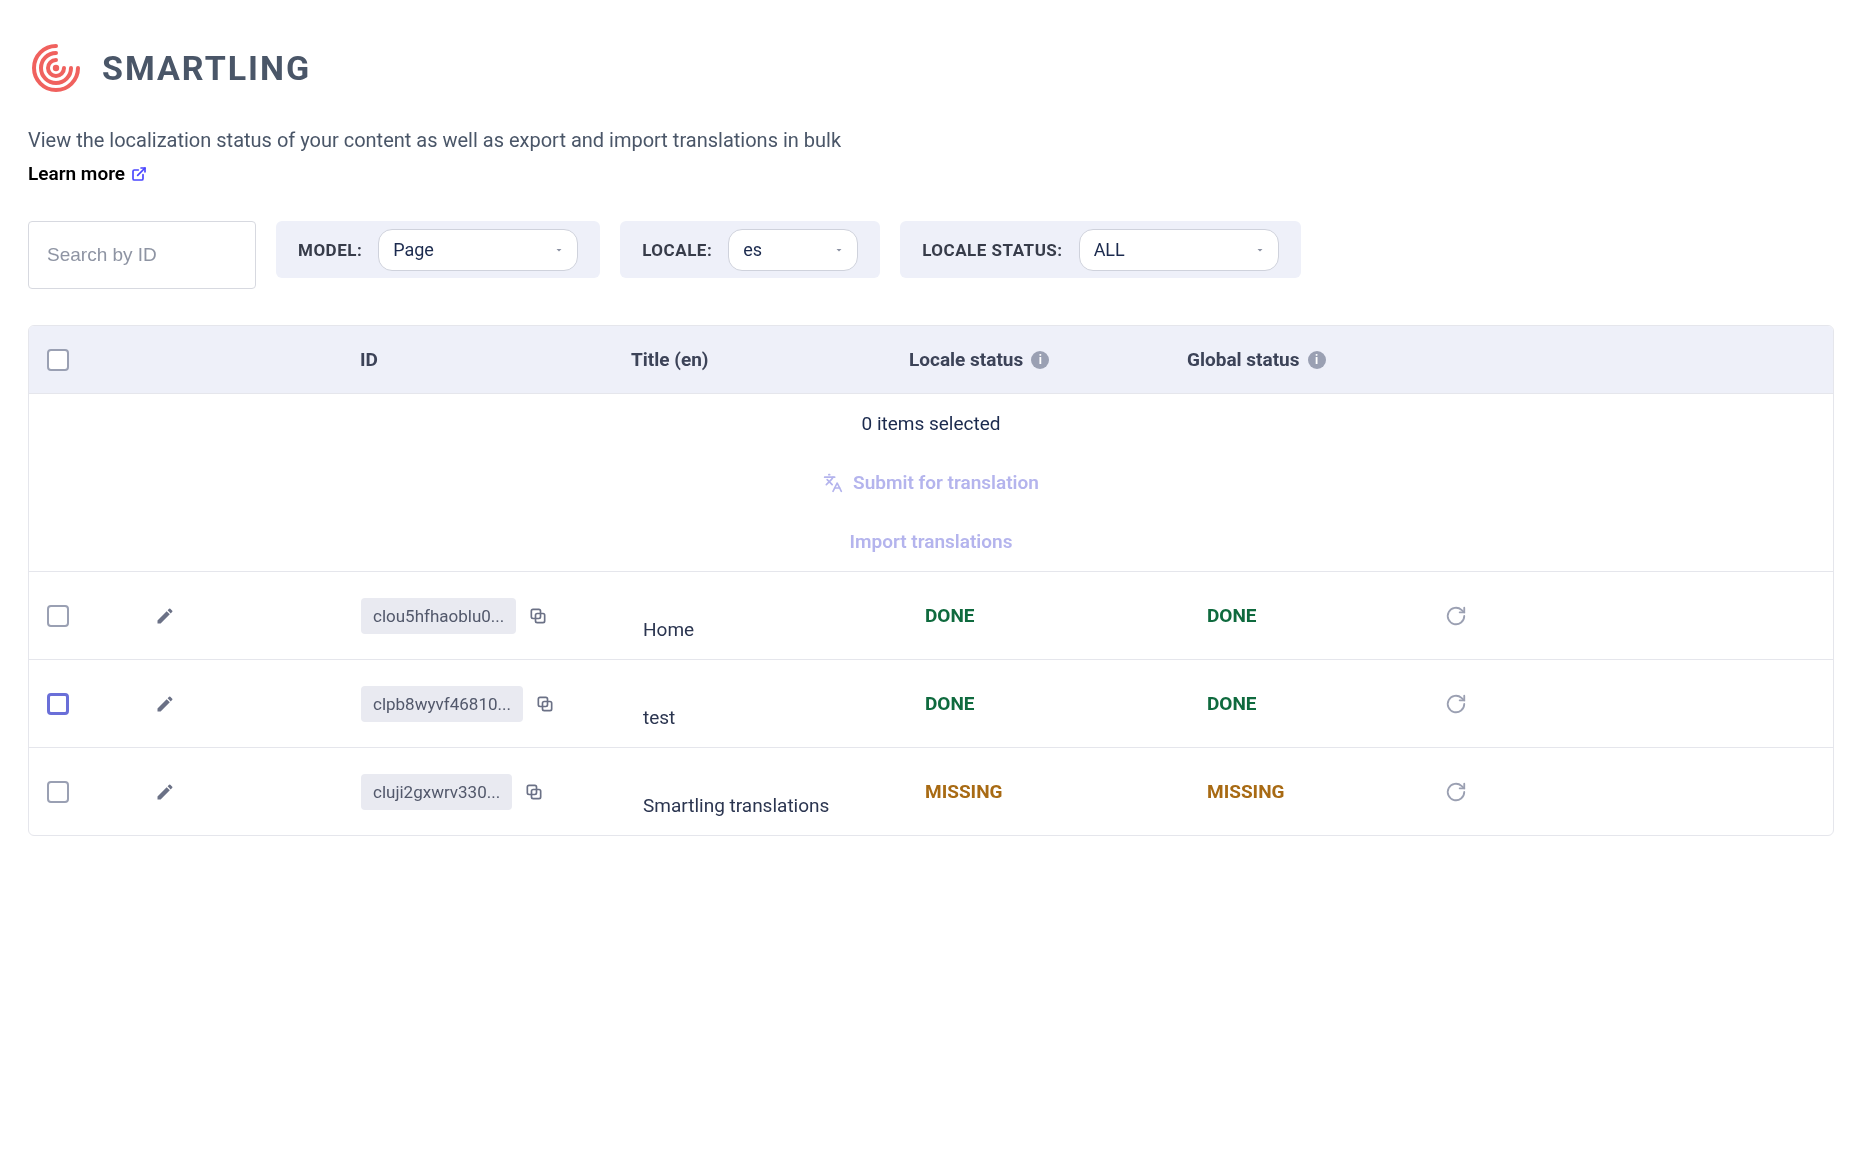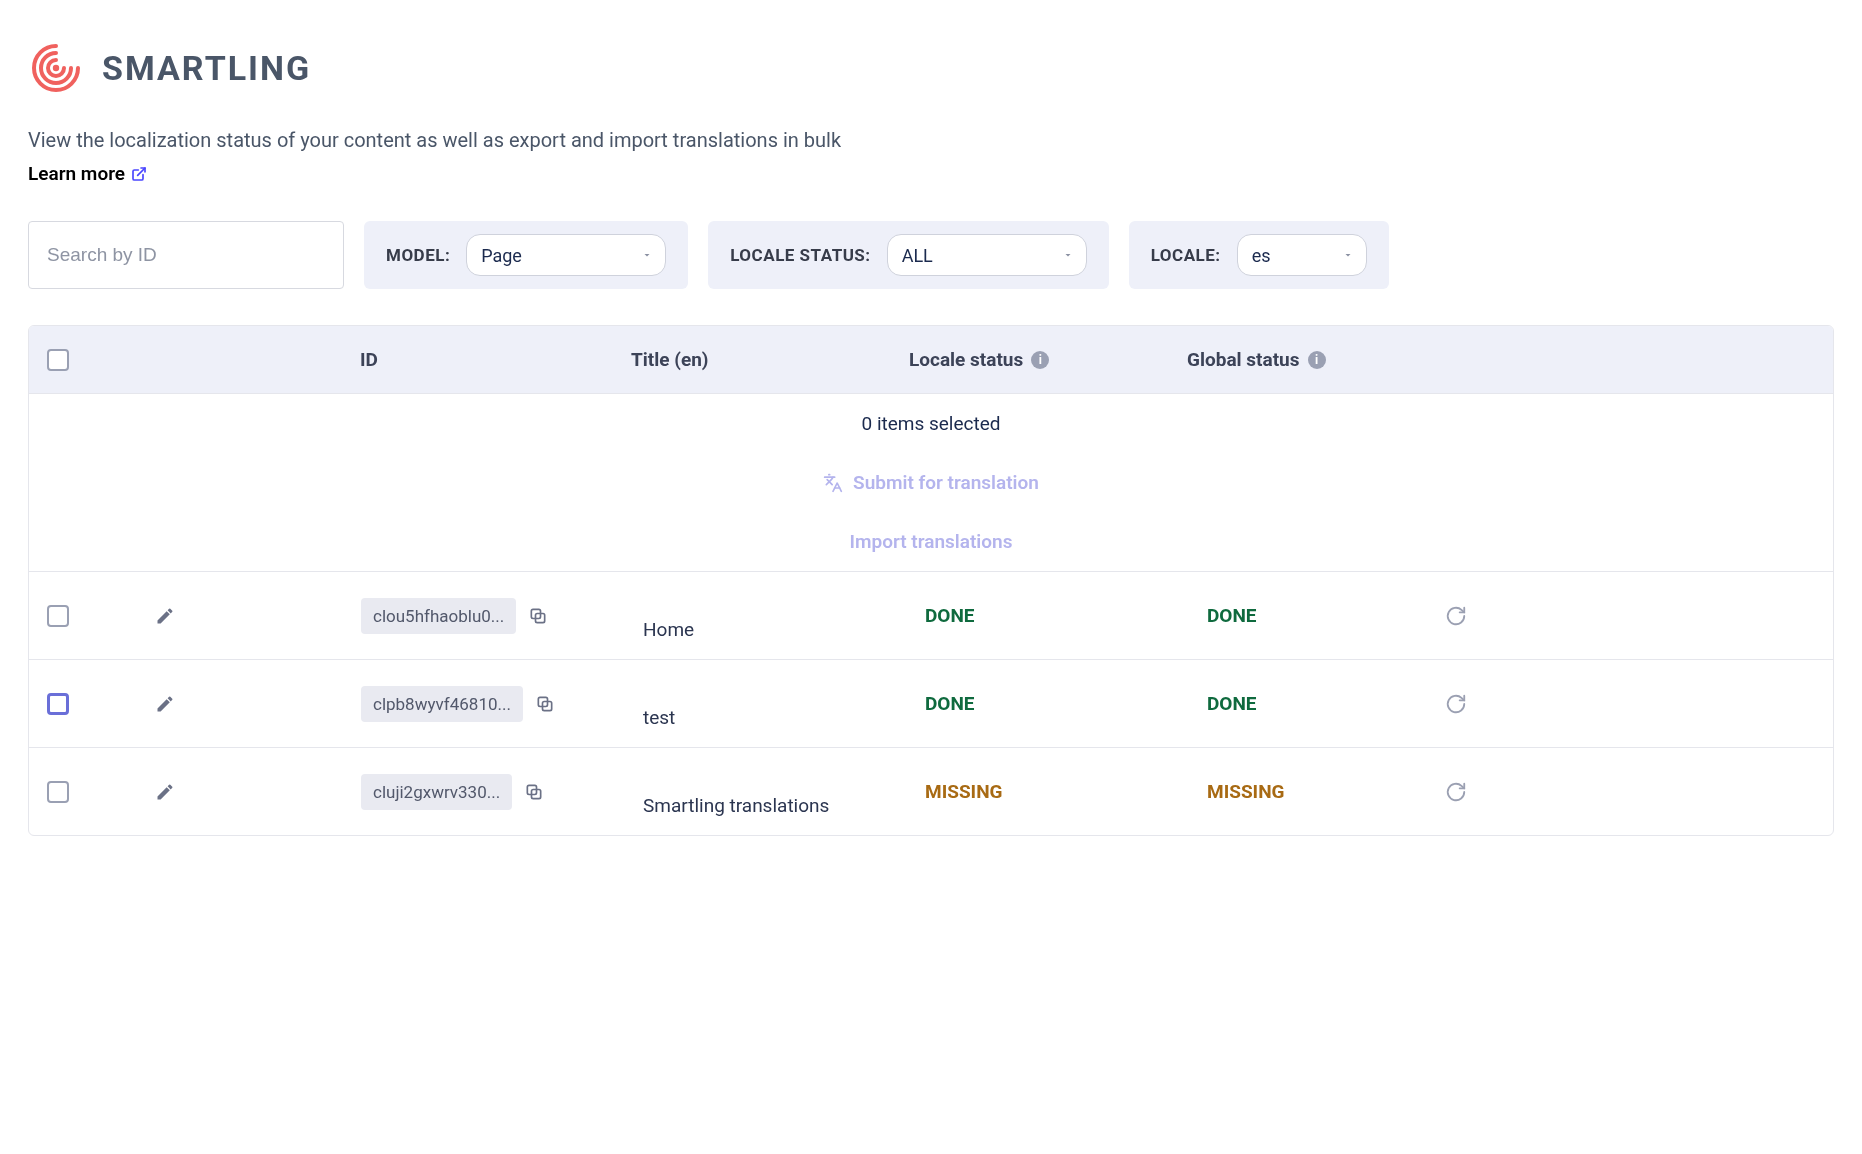--- a/index.html
+++ b/index.html
@@ -16,27 +16,27 @@
   .logo-mark { width: 56px; height: 56px; flex-shrink: 0; }
   .logo-text { font-size: 34px; font-weight: 700; letter-spacing: 2px; color: #4a5668; }
 
   
   .desc { color: #4a5668; font-size: 20px; margin-bottom: 10px; }
   .learn-more { color: #000000; font-size: 19px; font-weight: 600; text-decoration: none; display: inline-flex; align-items: center; gap: 6px; margin-bottom: 36px; cursor: pointer; }
 
   
   .filters { display: flex; flex-wrap: wrap; gap: 20px; margin-bottom: 36px; }
   .search-input {
-    width: 316px; height: 68px; border: 1px solid #d7d9e0; border-radius: 4px;
+    width: 228px; height: 68px; border: 1px solid #d7d9e0; border-radius: 4px;
     padding: 0 18px; font-size: 19px; color: #333; background: #fff;
   }
   .search-input::placeholder { color: #8e94a3; }
   .filter-group {
     display: inline-flex; align-items: center; gap: 16px;
-    background: #eef0f9; border-radius: 6px; padding: 28px 22px; height: 68px;
+    background: #eef0f9; border-radius: 6px; padding: 28px 22px; height: 57px;
   }
   .filter-label { font-weight: 700; color: #373c4a; font-size: 17px; letter-spacing: 0.5px; }
   .select {
     height: 42px; min-width: 120px; padding: 0 40px 0 14px;
     border: 1px solid #cfd2dc; border-radius: 14px; background: #fff;
     font-size: 18px; color: #1b2a4e; display: inline-flex; align-items: center;
     position: relative; cursor: pointer;
   }
   .select .caret { position: absolute; right: 12px; top: 50%; transform: translateY(-50%); }
   .select.wide { min-width: 200px; }
@@ -132,35 +132,35 @@
       <span>Page</span>
       <span class="caret">
         <svg width="12" height="12" viewBox="0 0 24 24" fill="#8a90a2">
             <path d="M7 10l5 5 5-5z"></path>
           </svg>
       </span>
     </div>
   </div>
 
   <div class="filter-group">
+    <span class="filter-label">LOCALE:</span>
+    <div class="select med">
+      <span>es</span>
+      <span class="caret">
+        <svg width="12" height="12" viewBox="0 0 24 24" fill="#8a90a2">
+            <path d="M7 10l5 5 5-5z"></path>
+          </svg>
+      </span>
+    </div>
+  </div>
+
+  <div class="filter-group">
     <span class="filter-label">LOCALE STATUS:</span>
     <div class="select wide">
       <span>ALL</span>
-      <span class="caret">
-        <svg width="12" height="12" viewBox="0 0 24 24" fill="#8a90a2">
-            <path d="M7 10l5 5 5-5z"></path>
-          </svg>
-      </span>
-    </div>
-  </div>
-
-  <div class="filter-group">
-    <span class="filter-label">LOCALE:</span>
-    <div class="select med">
-      <span>es</span>
       <span class="caret">
         <svg width="12" height="12" viewBox="0 0 24 24" fill="#8a90a2">
             <path d="M7 10l5 5 5-5z"></path>
           </svg>
       </span>
     </div>
   </div>
 </div>
 
 

